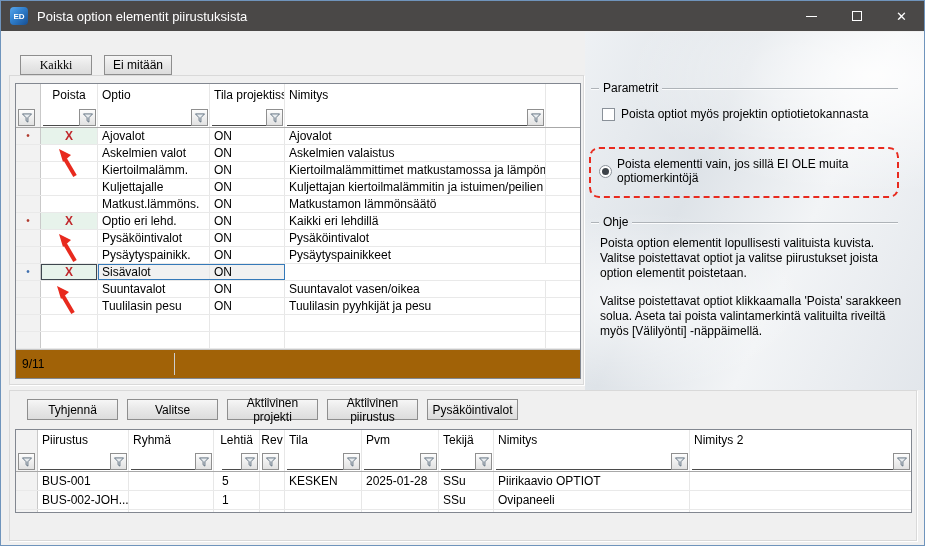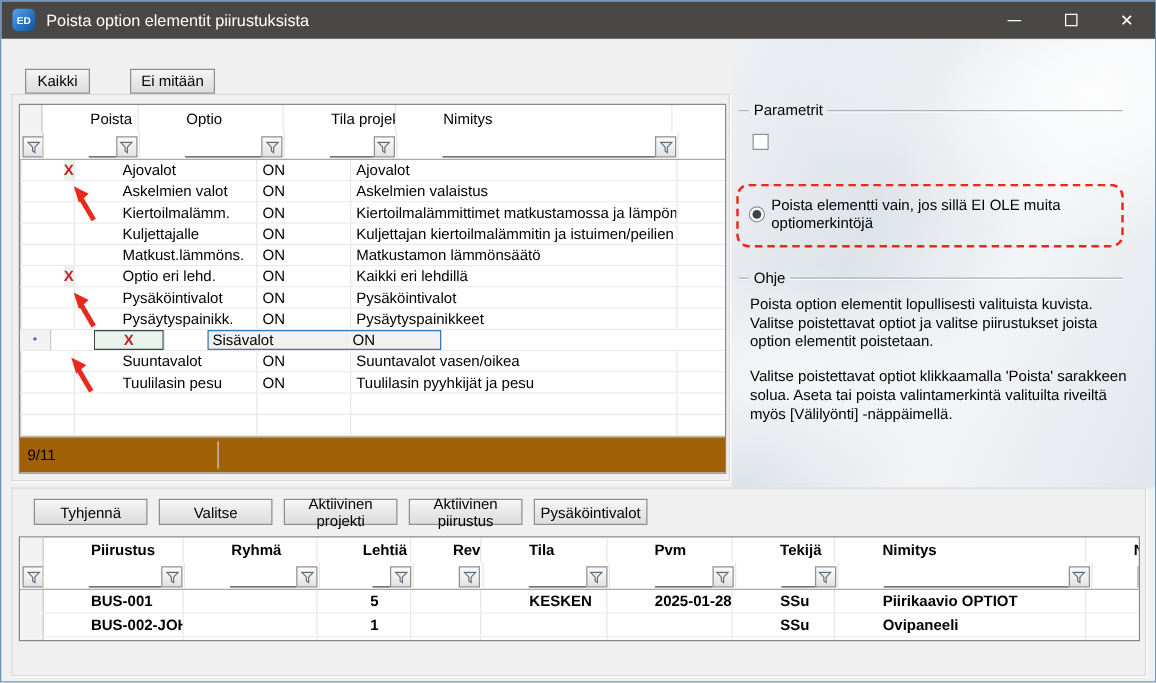--- a/index.html
+++ b/index.html
@@ -36,21 +36,21 @@
   .gh-label{padding:0 4px;white-space:nowrap;}
   .gh-line{flex:1;border-top:1px solid #aeb3b8;box-shadow:0 1px 0 #fbfcfd;}
   
   .btn{position:absolute;height:20px;background:linear-gradient(#f6f6f6,#e9e9e9 45%,#dcdcdc);
     border:1px solid #8e8e8e;font-family:"Liberation Sans",sans-serif;font-size:12px;
     display:flex;align-items:center;justify-content:center;padding:0;cursor:default;}
   .btnrow-bottom .btn{position:static;height:21px;}
   .btnrow-bottom{position:absolute;left:26px;top:398px;display:flex;}
   
   .grid{position:absolute;background:#fff;border:1px solid #828790;display:flex;flex-direction:column;overflow:hidden;}
-  .g-hrow,.g-frow,.trow{display:flex;width:100%;flex:0 0 auto;gap:34px;}
+  .g-hrow,.g-frow,.trow{display:flex;width:100%;flex:0 0 auto;}
   .gc{display:flex;align-items:center;height:100%;padding:0 4px;border-right:1px solid #e7e7e7;
     overflow:hidden;white-space:nowrap;}
   .c-mark{background:#f2f2f2;border-right:1px solid #c9c9c9;justify-content:center;padding:0;}
   .hc{color:#000;}
   .g-frow{border-bottom:1px solid #a8a8a8;}
   .fc{align-items:flex-end;padding:0 1px 1px 2px;}
   .fc .fline{flex:1;height:16px;border-bottom:1px solid #4a4a4a;}
   .fbtn{width:17px;height:17px;flex:0 0 auto;background:linear-gradient(#fdfdfd,#e2e2e2);
     border:1px solid #8f8f8f;display:flex;align-items:center;justify-content:center;padding:0;cursor:default;}
   .fc.c-mark{align-items:flex-end;justify-content:flex-start;padding:0 0 1px 2px;}
@@ -71,21 +71,21 @@
   .xcell span{color:#c0272b;font-weight:bold;}
   .xcell.marked{background:#e7f3eb;}
   .trow.selected .sel-group{outline:1px solid #3579b8;outline-offset:-1px;}
   .trow.selected .sel-group .gc{background:#f1f1f1;}
   .trow.selected .xcell{box-shadow:inset 0 0 0 1px #3e464e;}
   .g-footer{margin-top:auto;height:29px;flex:0 0 auto;border-top:1px solid #c6c6c6;background:#a16207;
     display:flex;align-items:center;position:relative;}
   .g-footer .status{padding-left:6px;}
   .foot-sep{position:absolute;left:158px;top:3px;bottom:3px;border-left:1px solid #cdcdcd;}
   
-  .bot-grid{left:14px;top:428px;width:897px;height:84px;font-weight:bold;}
+  .bot-grid{left:14px;top:428px;width:897px;height:84px;}
   .bot-grid .g-hrow{height:20px;}
   .bot-grid .g-frow{height:22px;}
   .bot-grid .trow{height:19px;border-bottom:1px solid #e9e9e9;background:#fff;}
   .bot-grid .c-mark{width:22px;}
   .c-pii{width:91px;}
   .c-ryh{width:85px;}
   .c-leh{width:46px;padding-left:8px;}
   .hc.c-leh{justify-content:center;padding-left:4px;}
   .c-rev{width:25px;}
   .hc.c-rev{justify-content:center;}
@@ -125,21 +125,21 @@
           <span class="close-glyph">✕</span>
         </div>
     </div>
   </div>
 
   <div class="texture-panel"></div>
 
   <div class="groupbox gb-left"></div>
   <div class="groupbox gb-bottom"></div>
 
-  <button class="btn" style="left:19px;top:54px;width:52px;">Kaikki</button>
+  <button class="btn" style="left:19px;top:54px;width:72px;font-family:Liberation Serif, serif;">Kaikki</button>
   <button class="btn" style="left:103px;top:54px;width:68px;">Ei mitään</button>
 
   <div class="grid top-grid">
     <div class="g-hrow">
       <div class="gc c-mark hc"></div>
       <div class="gc c-poista hc">Poista</div>
       <div class="gc c-optio hc">Optio</div>
       <div class="gc c-tilap hc">Tila projektissa</div>
       <div class="gc c-nimi hc">Nimitys</div>
       <div class="gc c-tail hc"></div>
@@ -401,20 +401,21 @@
     <polygon points="6,2 18,8 10,15" fill="#e82a1e"></polygon>
   </svg>
 
   <div class="grouphead" style="left:590px;top:81px;width:307px;">
     <span class="gh-dash"></span>
     <span class="gh-label">Parametrit</span>
     <span class="gh-line"></span>
   </div>
   <div class="check-row" style="left:601px;top:106px;width:300px;">
     <span class="checkbox"></span>
+    <span>Poista optiot myös projektin optiotietokannasta</span>
   </div>
   <div class="dashed-box"></div>
   <div class="radio-row" style="left:598px;top:156px;width:300px;">
     <span class="radio on"></span>
     <span>Poista elementti vain, jos sillä EI OLE muita optiomerkintöjä</span>
   </div>
 
   <div class="grouphead" style="left:590px;top:215px;width:307px;">
     <span class="gh-dash"></span>
     <span class="gh-label">Ohje</span>

